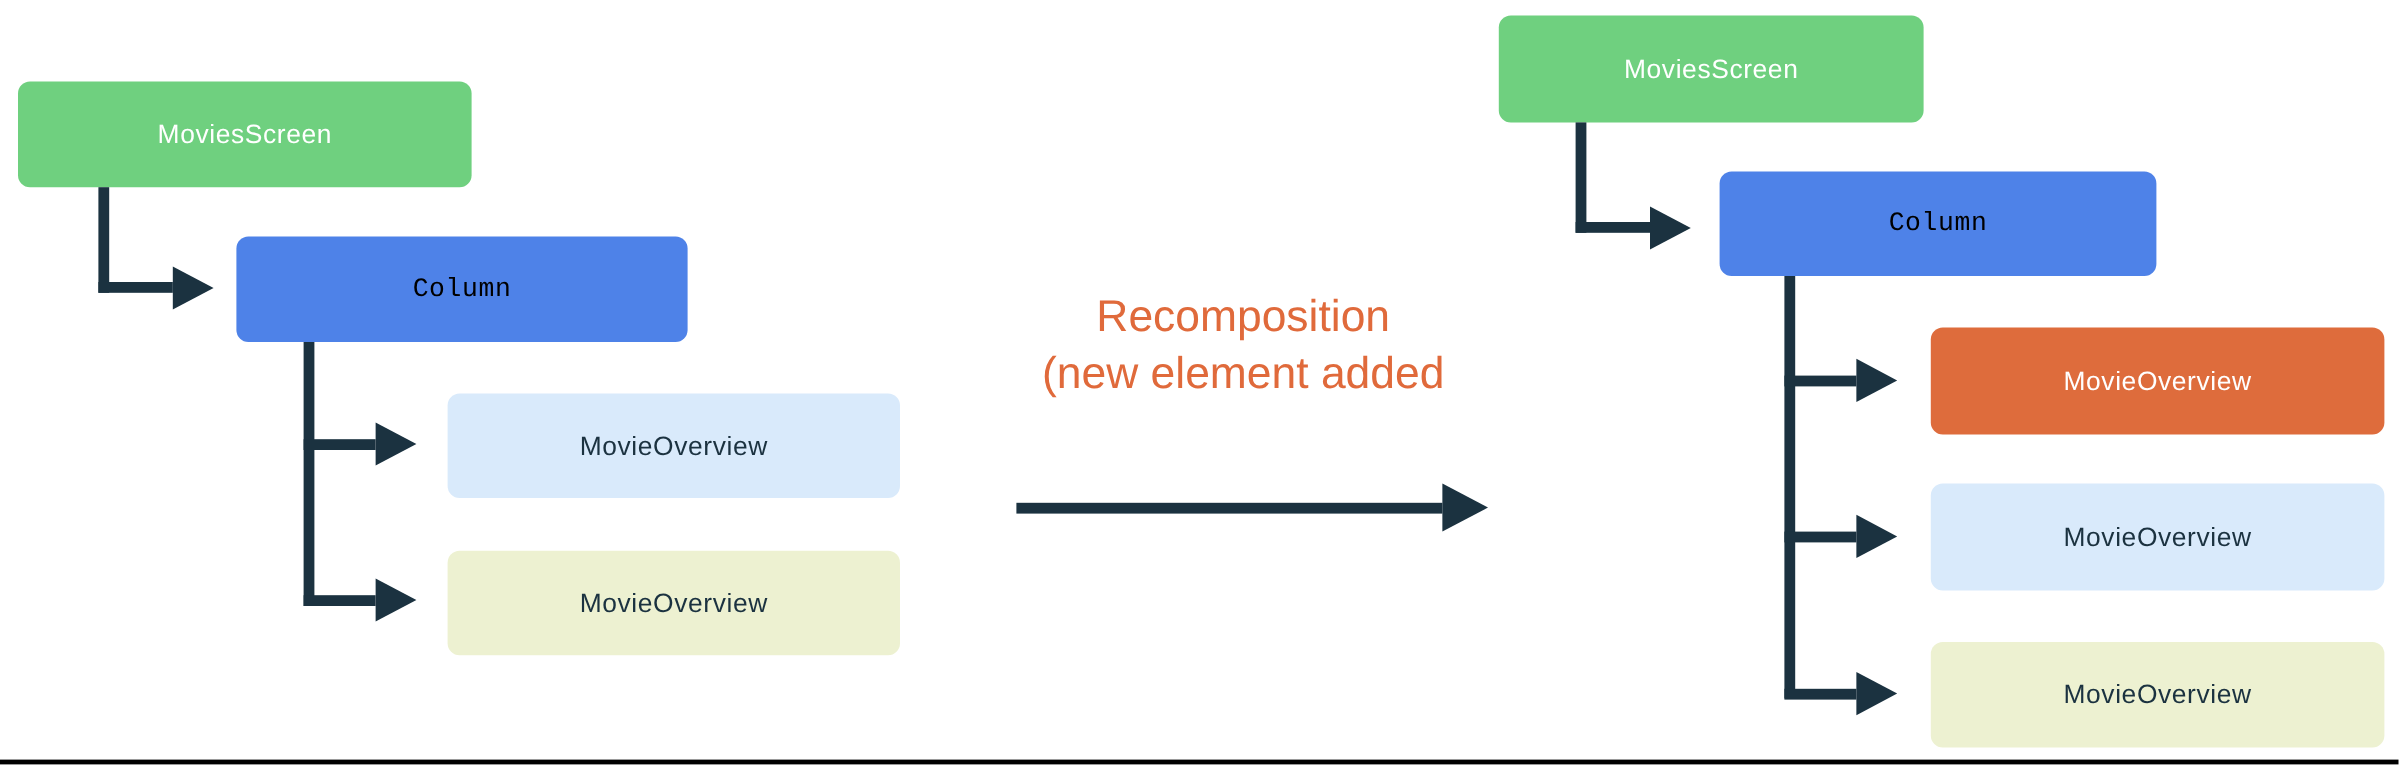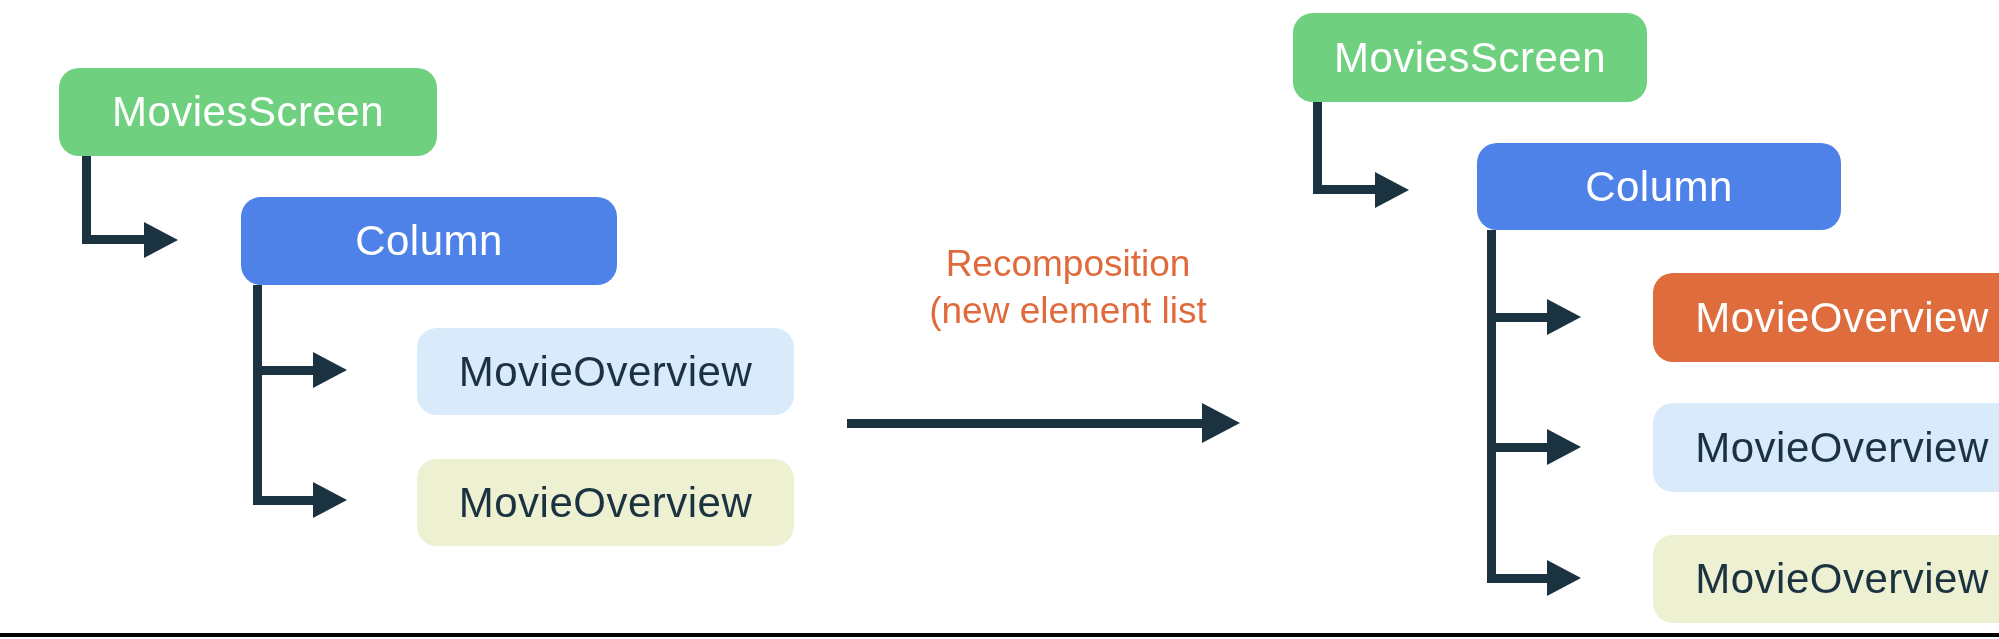--- a/index.html
+++ b/index.html
@@ -18,29 +18,28 @@
     width:1999px;
     height:639px;
     background:#ffffff;
     overflow:hidden;
   }
   .node{
     position:absolute;
     display:flex;
     align-items:center;
     justify-content:center;
-    border-radius:20px;
-    font-size:42px;
+    border-radius:10px;
+    font-size:22px;
     font-weight:400;
     letter-spacing:0.5px;
     white-space:nowrap;
-    margin-left:44px;
   }
   .node[data-variant="green"]{background:var(--green);color:#ffffff;}
-  .node[data-variant="blue"]{background:var(--blue);color:#ffffff;}
+  .node[data-variant="blue"]{background:var(--blue);color:#000000;font-family:Liberation Mono, monospace;}
   .node[data-variant="orange"]{background:var(--orange);color:#ffffff;}
   .node[data-variant="light-blue"]{background:var(--light-blue);color:var(--navy);}
   .node[data-variant="light-yellow"]{background:var(--light-yellow);color:var(--navy);}
   .line{
     position:absolute;
     background:var(--navy);
   }
   .arrowhead{
     position:absolute;
     width:0;height:0;
@@ -50,21 +49,21 @@
   }
   .big-arrowhead{
     position:absolute;
     width:0;height:0;
     border-top:20px solid transparent;
     border-bottom:20px solid transparent;
     border-left:38px solid var(--navy);
   }
   .caption{
     position:absolute;
-    left:868px;top:240px;width:400px;
+    left:836px;top:240px;width:400px;
     text-align:center;
     color:var(--caption-orange);
     font-size:37px;
     line-height:47px;
     font-weight:400;
   }
   .caption span{display:block;}
   .bottom-rule{
     position:absolute;
     left:0;top:633px;width:1999px;height:4px;
@@ -91,21 +90,21 @@
     <div class="arrowhead" style="left:313px;top:352px;"></div>
     <div class="node" style="left:373px;top:328px;width:377px;height:87px;" data-variant="light-blue">MovieOverview</div>
 
     <div class="line" style="left:253px;top:496px;width:60px;height:9px;"></div>
     <div class="arrowhead" style="left:313px;top:482px;"></div>
     <div class="node" style="left:373px;top:459px;width:377px;height:87px;" data-variant="light-yellow">MovieOverview</div>
   </div>
 
   <div class="caption">
     <span>Recomposition</span>
-    <span>(new element list</span>
+    <span>(new element added</span>
   </div>
   <div class="line" style="left:847px;top:419px;width:355px;height:9px;"></div>
   <div class="big-arrowhead" style="left:1202px;top:403px;"></div>
 
   <div>
     <div class="node" style="left:1249px;top:13px;width:354px;height:89px;" data-variant="green">MoviesScreen</div>
 
     <div class="line" style="left:1313px;top:102px;width:9px;height:92px;"></div>
     <div class="line" style="left:1313px;top:185px;width:62px;height:9px;"></div>
     <div class="arrowhead" style="left:1375px;top:172px;"></div>

